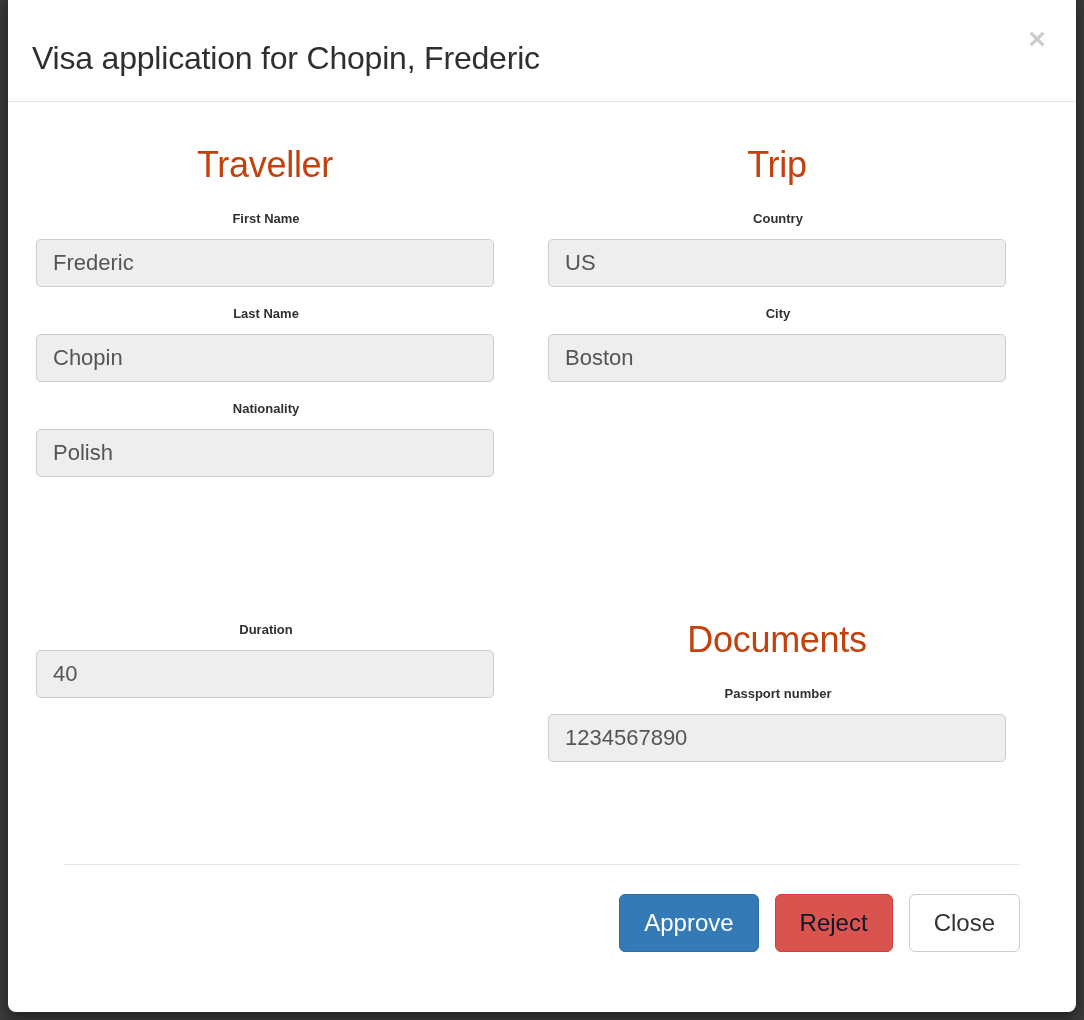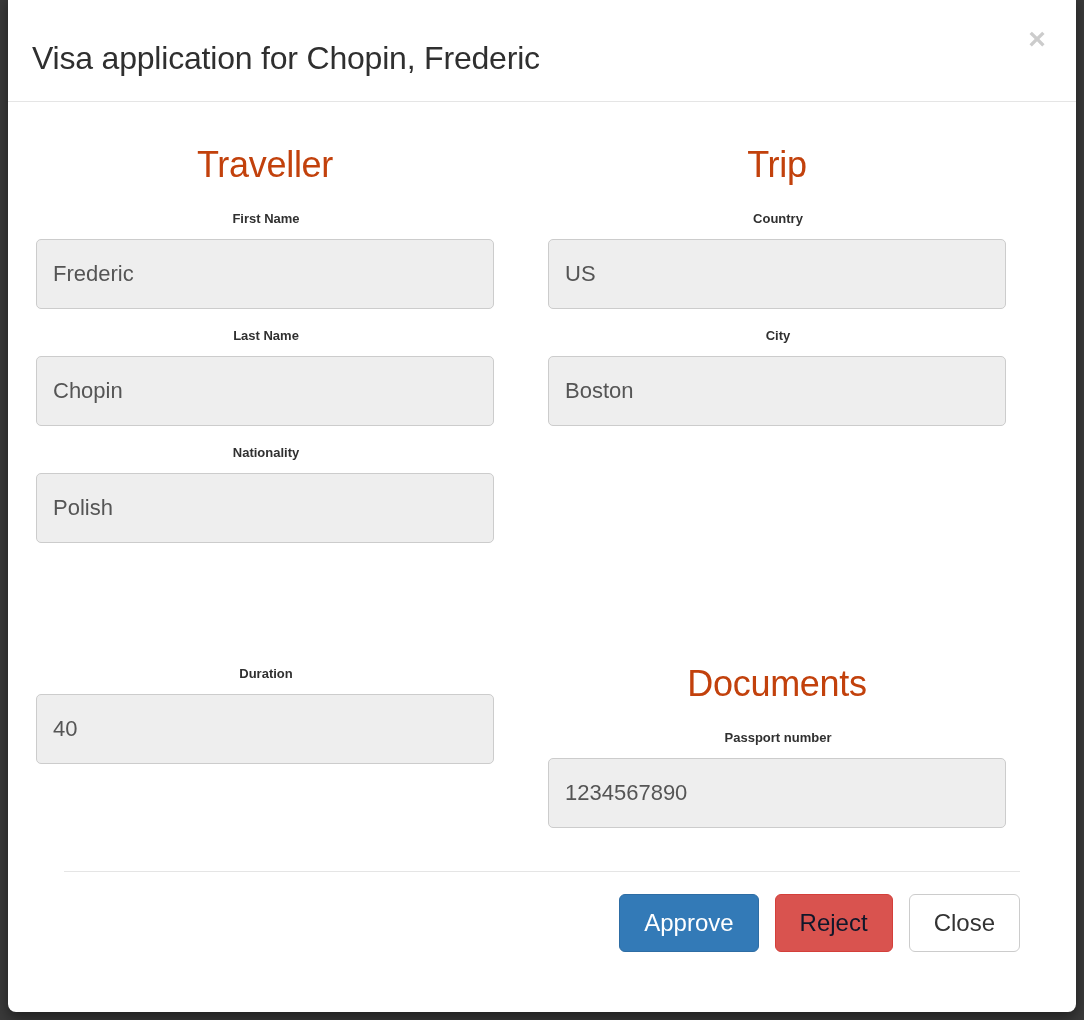--- a/index.html
+++ b/index.html
@@ -100,40 +100,40 @@
     font-size: 13px;
     font-weight: 700;
     color: #303030;
     margin: 0 0 9px 2px;
     line-height: 22px;
     text-align: center;
   }
   .form-control {
     display: block;
     width: 100%;
-    height: 70px;
+    height: 48px;
     box-sizing: border-box;
     background: #eeeeee;
     border: 1px solid #cccccc;
     border-radius: 5px;
     padding: 0 16px;
     font-size: 22px;
     color: #555555;
     font-family: "Liberation Sans", sans-serif;
     line-height: 56px;
   }
   .spacer-block {
     height: 149px;
   }
   .group-gap {
     height: 72px;
   }
   .modal-footer {
     flex: 0 0 auto;
-    padding: 22px 28px 0 28px;
+    padding: 29px 28px 0 28px;
     border-top: 1px solid #e5e5e5;
     margin: 0 28px;
     box-sizing: border-box;
     display: flex;
     justify-content: flex-end;
     gap: 16px;
     padding-left: 0;
     padding-right: 0;
   }
   .footer-wrap {

